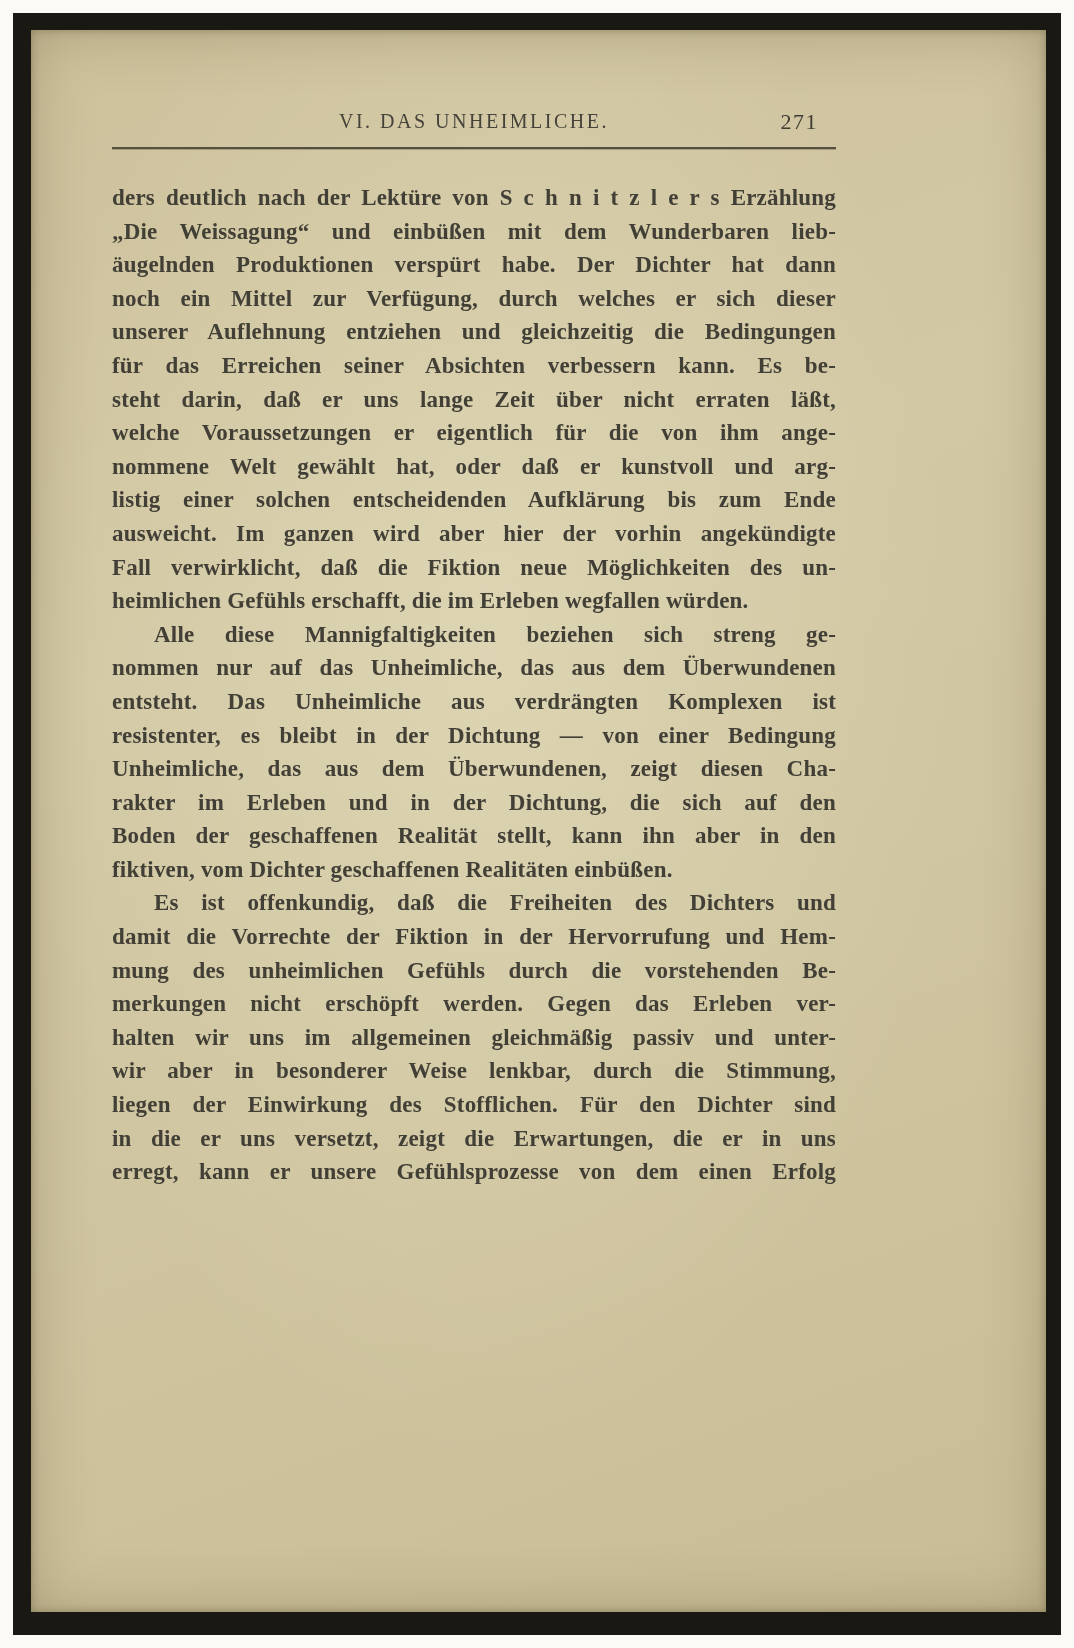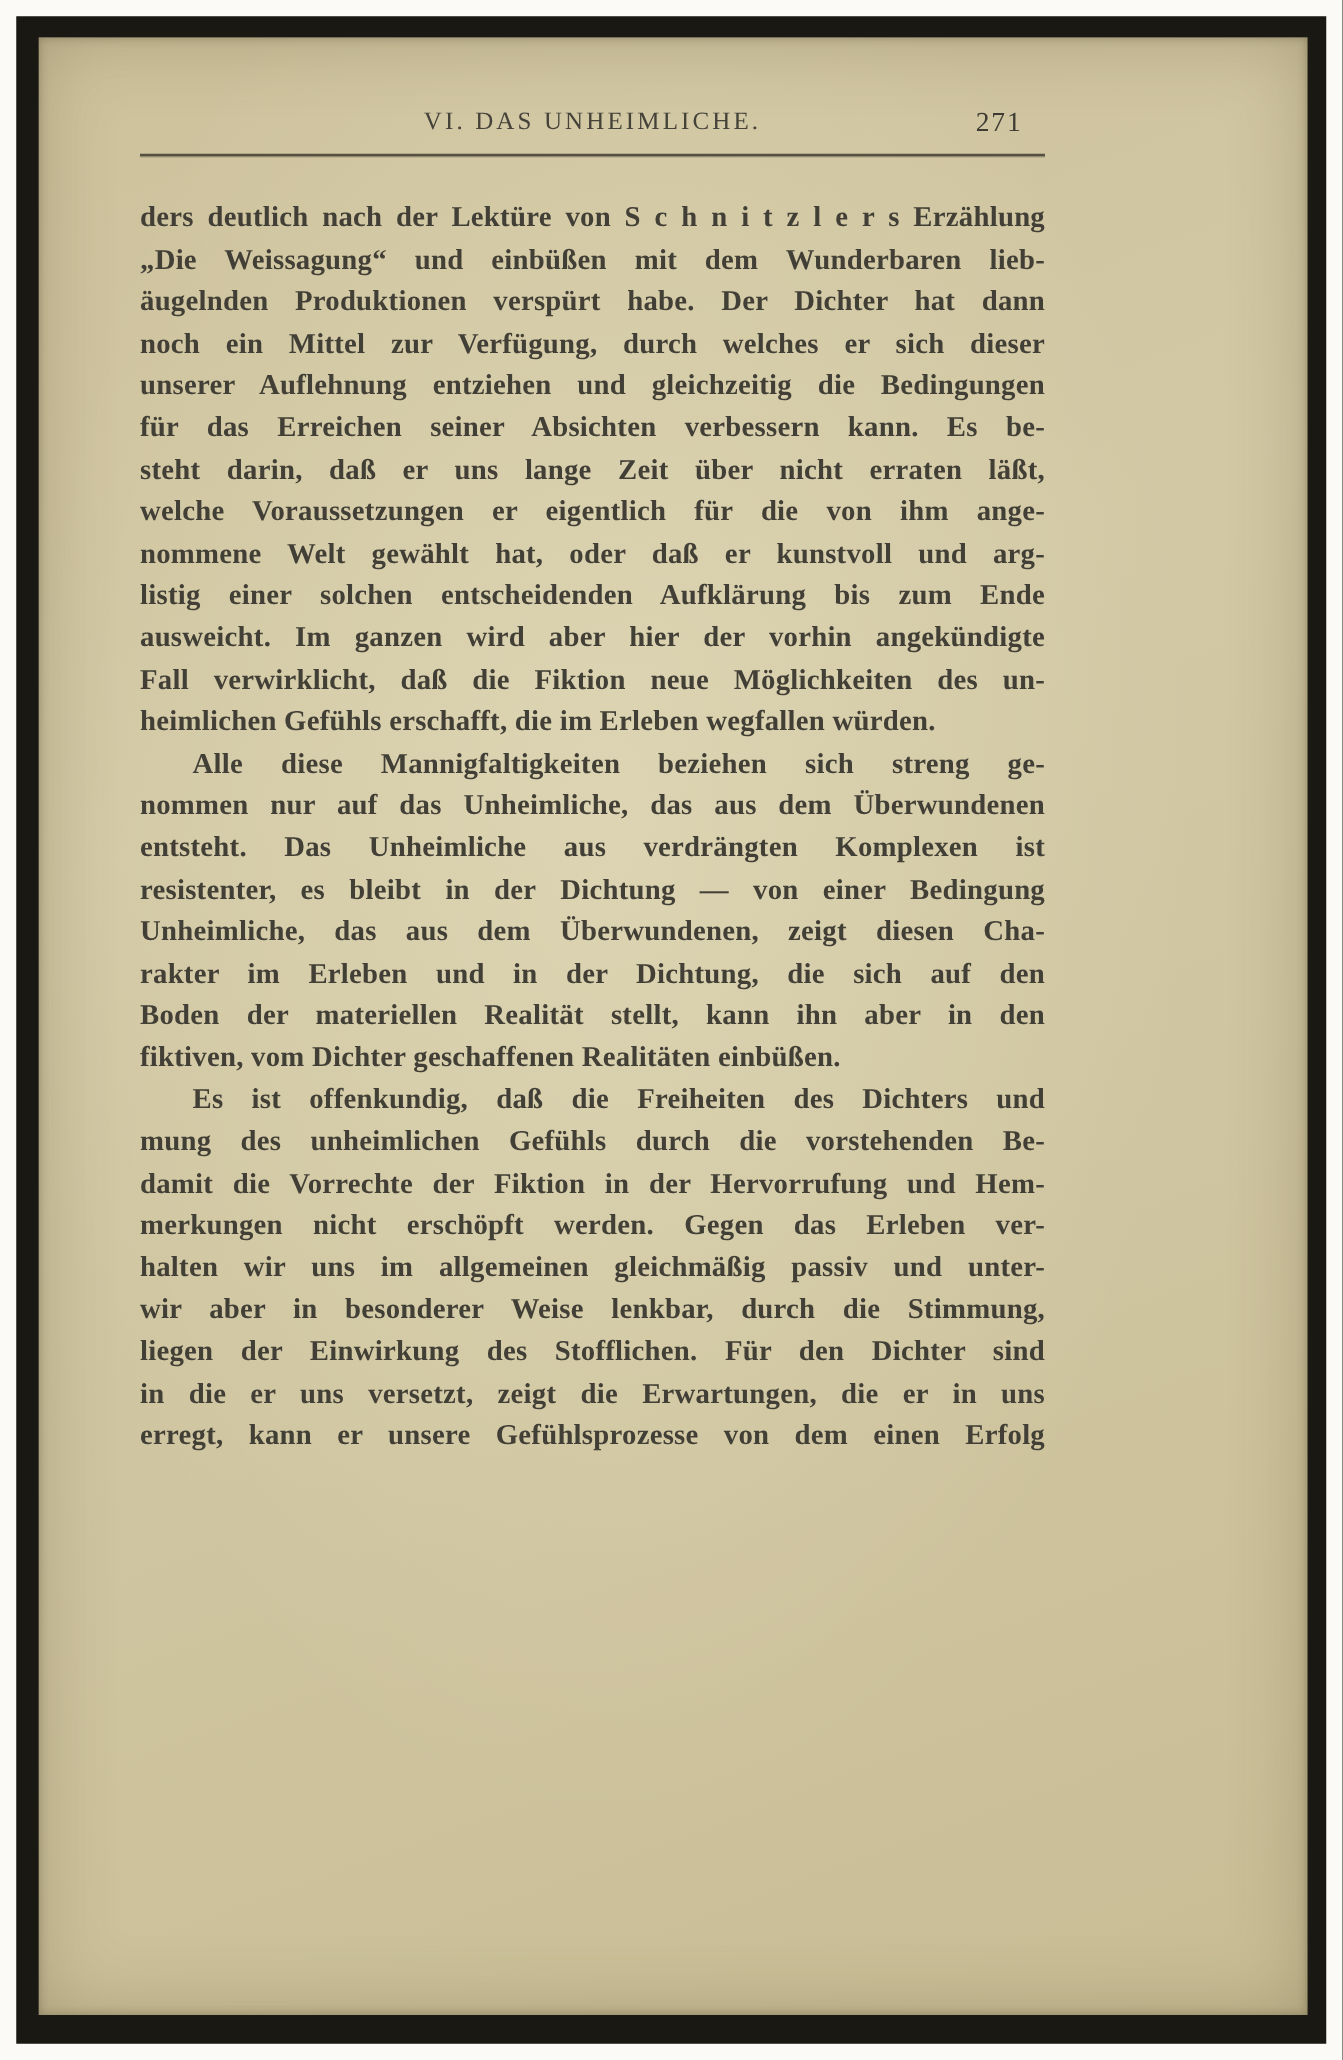--- a/index.html
+++ b/index.html
@@ -30,21 +30,21 @@
     bottom: 23px;
     background:
       radial-gradient(ellipse at 45% 40%, rgba(255,250,225,0.25), rgba(0,0,0,0) 60%),
       linear-gradient(160deg, #cdc29c 0%, #d2c8a4 35%, #cfc5a0 60%, #c8bd95 100%);
     box-shadow: inset 0 0 60px rgba(92,80,48,0.30), inset 0 0 8px rgba(60,50,30,0.35);
   }
   .column {
     position: relative;
     margin-left: 81px;
     width: 724px;
-    padding-top: 56px;
+    padding-top: 80px;
     color: #423f36;
   }
   .header {
     position: relative;
     height: 26px;
     font-size: 20px;
   }
   .chapter {
     position: absolute;
     left: 0;
@@ -116,27 +116,27 @@
             <div class="line">Fall verwirklicht, daß die Fiktion neue Möglichkeiten des un-</div>
             <div class="line last">heimlichen Gefühls erschafft, die im Erleben wegfallen würden.</div>
           </div>
           <div class="paragraph">
             <div class="line indent">Alle diese Mannigfaltigkeiten beziehen sich streng ge-</div>
             <div class="line">nommen nur auf das Unheimliche, das aus dem Überwundenen</div>
             <div class="line">entsteht. Das Unheimliche aus verdrängten Komplexen ist</div>
             <div class="line">resistenter, es bleibt in der Dichtung — von einer Bedingung</div>
             <div class="line">Unheimliche, das aus dem Überwundenen, zeigt diesen Cha-</div>
             <div class="line">rakter im Erleben und in der Dichtung, die sich auf den</div>
-            <div class="line">Boden der materiellen Realität stellt, kann ihn aber in den</div>
+            <div class="line">Boden der geschaffenen Realität stellt, kann ihn aber in den</div>
             <div class="line last">fiktiven, vom Dichter geschaffenen Realitäten einbüßen.</div>
           </div>
           <div class="paragraph">
             <div class="line indent">Es ist offenkundig, daß die Freiheiten des Dichters und</div>
+            <div class="line">damit die Vorrechte der Fiktion in der Hervorrufung und Hem-</div>
             <div class="line">mung des unheimlichen Gefühls durch die vorstehenden Be-</div>
-            <div class="line">damit die Vorrechte der Fiktion in der Hervorrufung und Hem-</div>
             <div class="line">merkungen nicht erschöpft werden. Gegen das Erleben ver-</div>
             <div class="line">halten wir uns im allgemeinen gleichmäßig passiv und unter-</div>
             <div class="line">wir aber in besonderer Weise lenkbar, durch die Stimmung,</div>
             <div class="line">liegen der Einwirkung des Stofflichen. Für den Dichter sind</div>
             <div class="line">in die er uns versetzt, zeigt die Erwartungen, die er in uns</div>
             <div class="line">erregt, kann er unsere Gefühlsprozesse von dem einen Erfolg</div>
           </div>
         </div>
     </div>
   </div>

